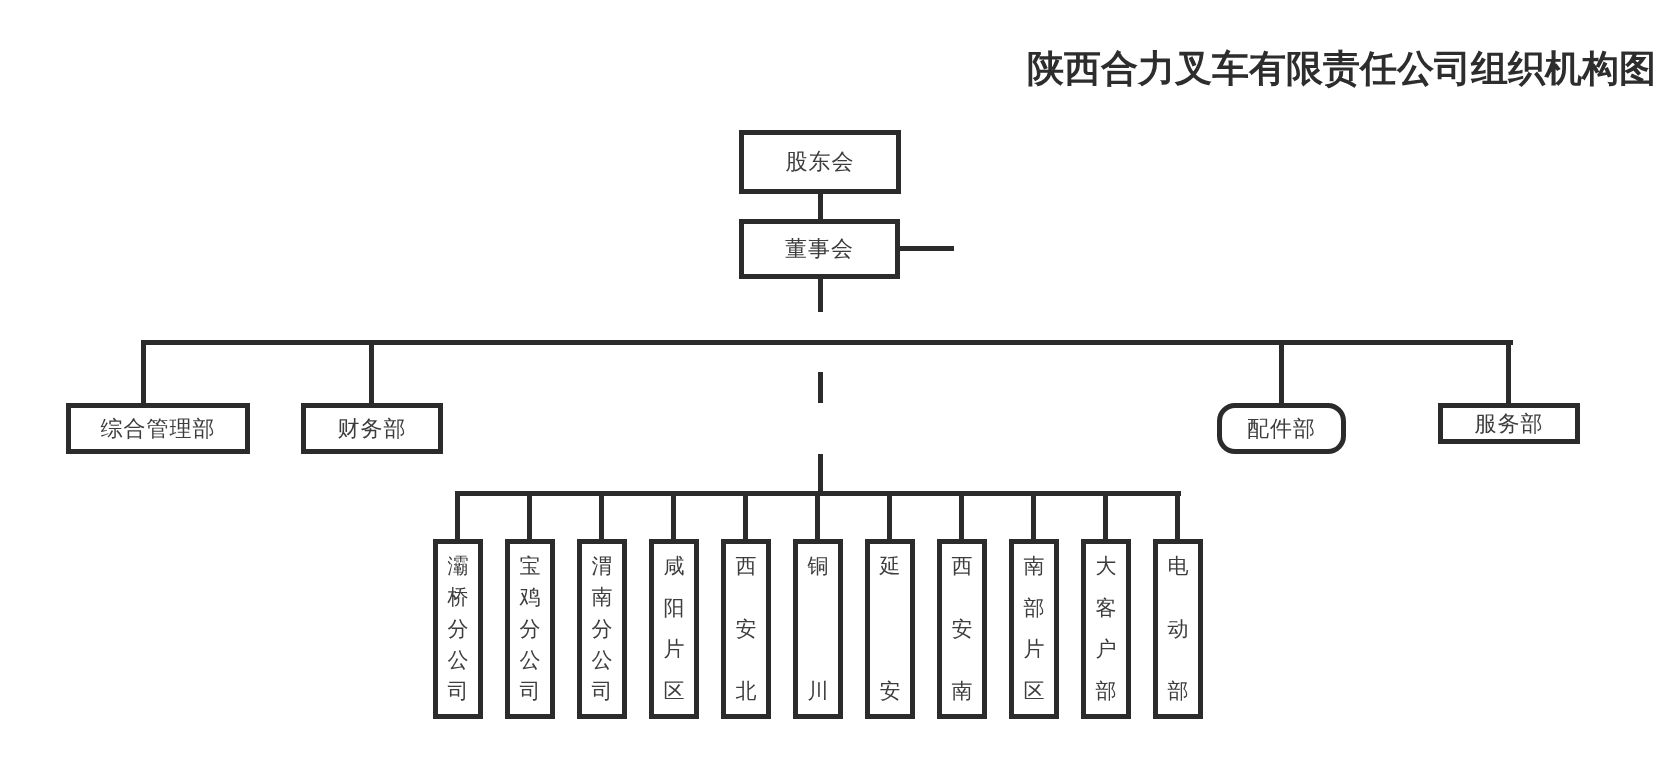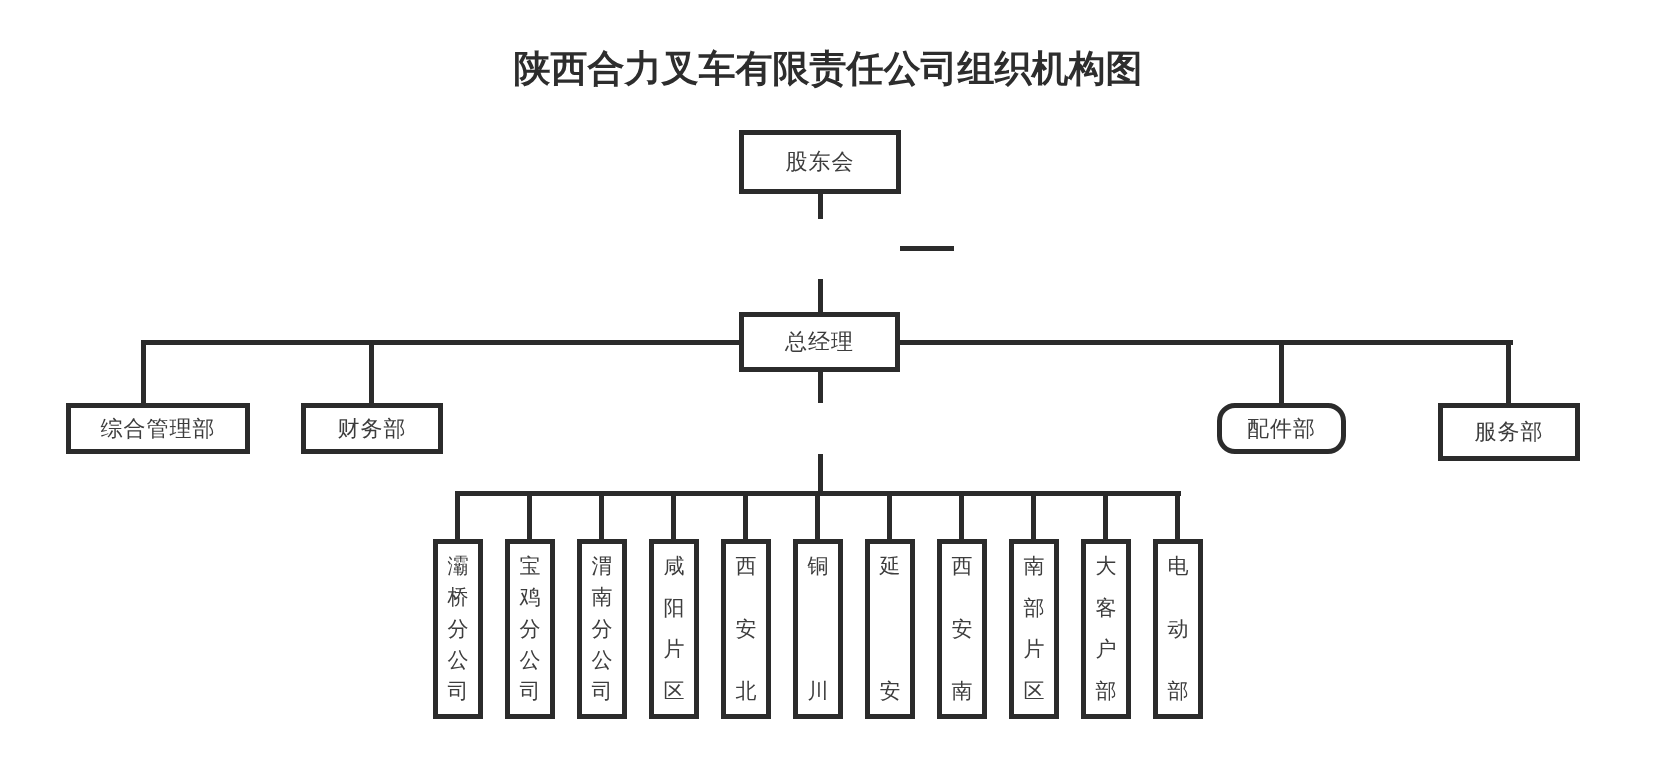--- a/index.html
+++ b/index.html
@@ -12,21 +12,21 @@
   #stage{
     position:relative;
     width:1656px;height:759px;
     background:var(--bg);
     overflow:hidden;
     font-family:"Liberation Serif","DejaVu Serif",serif;
   }
   .title{
     position:absolute;
     top:44px;left:0;width:1656px;
-    text-align:center;
+    text-align:right;
     font-family:"Liberation Sans","DejaVu Sans",sans-serif;
     font-weight:bold;
     font-size:37px;
     letter-spacing:0px;
     color:var(--title-text);
   }
   .node{
     position:absolute;
     box-sizing:border-box;
     border:5px solid var(--line);
@@ -64,21 +64,21 @@
 
   
   .n-shareholders{left:739px;top:130px;width:162px;height:64px;}
   .n-board{left:739px;top:219px;width:161px;height:60px;}
   .n-supervisory{left:954px;top:219px;width:160px;height:60px;}
   .n-gm{left:739px;top:312px;width:161px;height:60px;}
   .n-dept-0{left:66px;top:403px;width:184px;height:51px;}
   .n-dept-1{left:301px;top:403px;width:142px;height:51px;}
   .n-dept-2{left:748px;top:403px;width:142px;height:51px;}
   .n-dept-3{left:1217px;top:403px;width:129px;height:51px;border-radius:18px;}
-  .n-dept-4{left:1438px;top:403px;width:142px;height:58px;}
+  .n-dept-4{left:1438px;top:403px;width:142px;height:41px;}
 
   
   .c-sh-board{left:818px;top:194px;width:5px;height:25px;}
   .c-board-sup{left:900px;top:246px;width:54px;height:5px;}
   .c-board-gm{left:818px;top:279px;width:5px;height:33px;}
   .c-branch-h{left:141px;top:340px;width:1372px;height:5px;}
   .c-drop-0{left:141px;top:340px;width:5px;height:63px;}
   .c-drop-1{left:369px;top:340px;width:5px;height:63px;}
   .c-gm-sales{left:818px;top:372px;width:5px;height:31px;}
   .c-drop-3{left:1279px;top:340px;width:5px;height:63px;}
@@ -134,21 +134,21 @@
   <div class="conn c-u-3"></div>
   <div class="conn c-u-4"></div>
   <div class="conn c-u-5"></div>
   <div class="conn c-u-6"></div>
   <div class="conn c-u-7"></div>
   <div class="conn c-u-8"></div>
   <div class="conn c-u-9"></div>
   <div class="conn c-u-10"></div>
 
   <div class="node n-shareholders">股东会</div>
-  <div class="node n-gm">总经理</div>
+  <div class="node n-board">董事会</div>
 
   <div class="node n-dept-0">综合管理部</div>
   <div class="node n-dept-1">财务部</div>
   <div class="node n-dept-3">配件部</div>
   <div class="node n-dept-4">服务部</div>
 
   <div class="vbox u-0">
       <span class="vchar">灞</span>
       <span class="vchar">桥</span>
       <span class="vchar">分</span>

